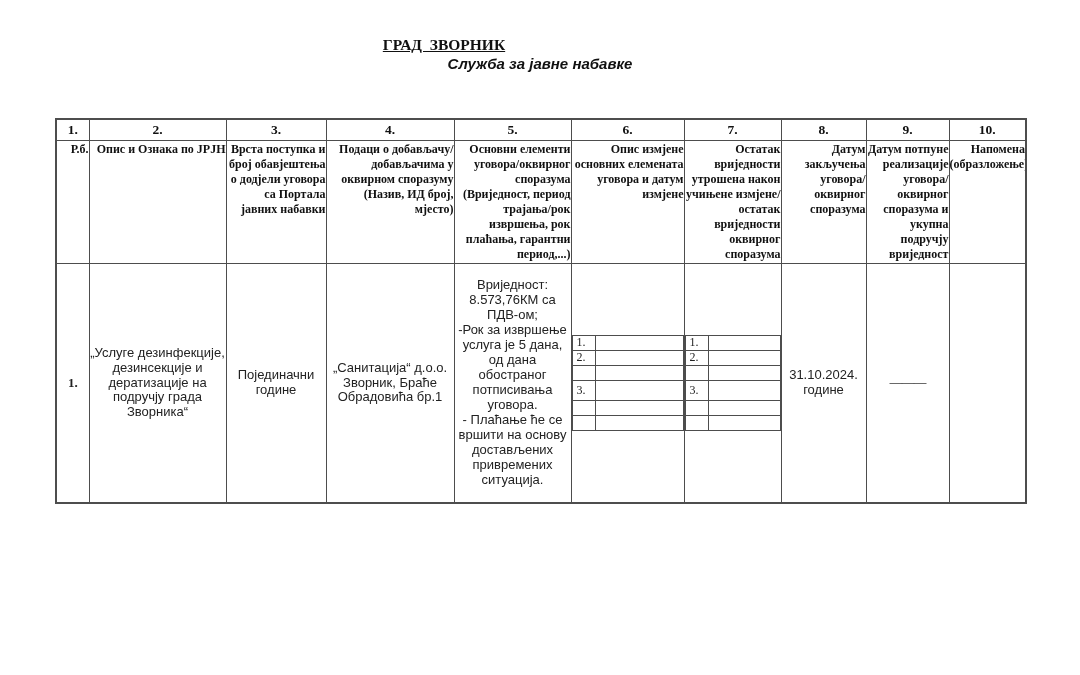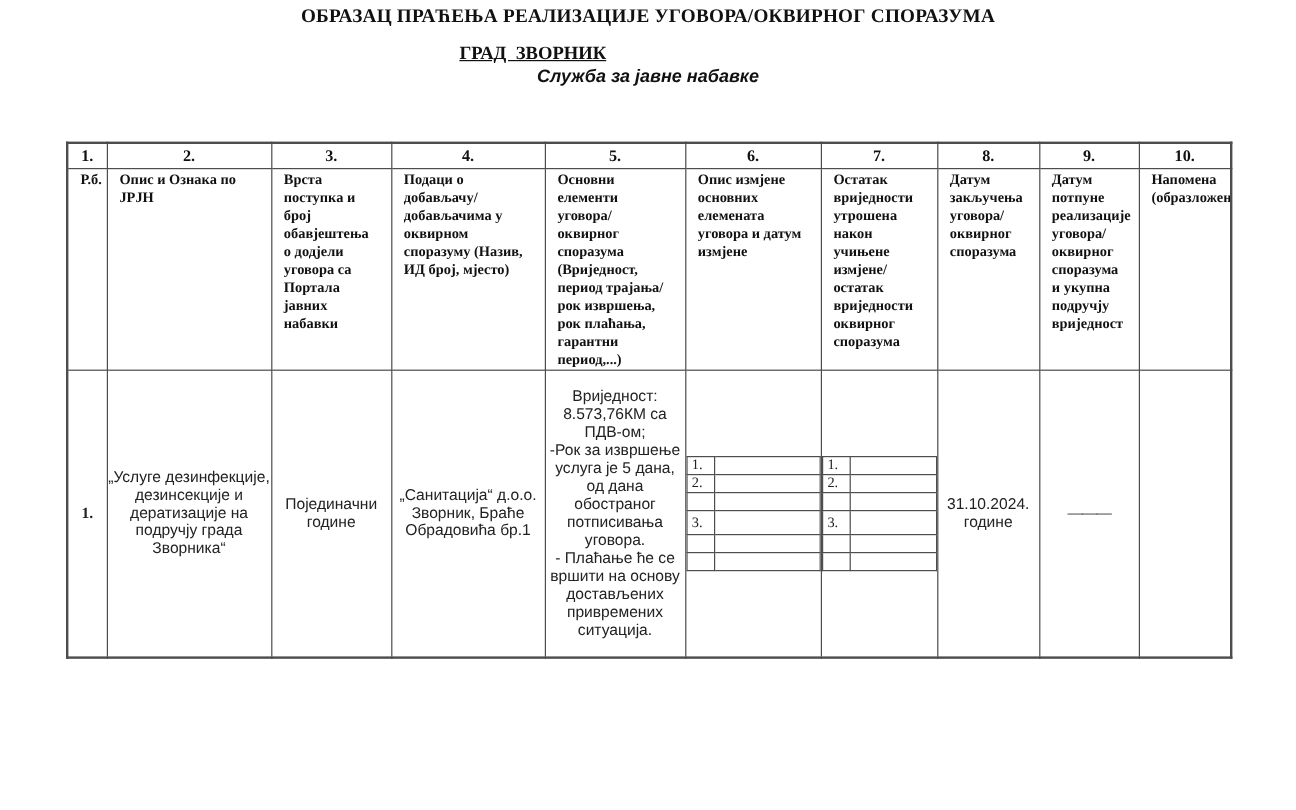--- a/index.html
+++ b/index.html
@@ -75,26 +75,26 @@
     text-align: center;
     vertical-align: middle;
     font-family: "Liberation Serif", serif;
     font-weight: bold;
     font-size: 13.5px;
     color: #111;
   }
   tr.label-row td {
     height: 118px;
     vertical-align: top;
-    text-align: left;
+    text-align: right;
     font-family: "Liberation Serif", serif;
     font-weight: bold;
     font-size: 12px;
     line-height: 1.25;
-    padding: 1px 10px;
+    padding: 1px 0;
     color: #111;
   }
   tr.data-row td {
     height: 238px;
     vertical-align: middle;
     text-align: center;
     font-size: 13px;
     line-height: 1.15;
     color: #222;
   }
@@ -139,21 +139,20 @@
     letter-spacing: -1px;
     font-size: 13px;
     color: #555;
   }
 </style>
 </head>
 <body>
 
 <div class="page">
 
-  <div class="doc-title">ОБРАЗАЦ ПРАЋЕЊА РЕАЛИЗАЦИЈЕ УГОВОРА/ОКВИРНОГ СПОРАЗУМА</div>
   <div class="doc-city">ГРАД  ЗВОРНИК</div>
   <div class="doc-dept">Служба за јавне набавке</div>
 
   <table class="main">
     <colgroup>
       <col style="width:33px">
         <col style="width:137px">
         <col style="width:100px">
       <col style="width:128px">
         <col style="width:117px">

